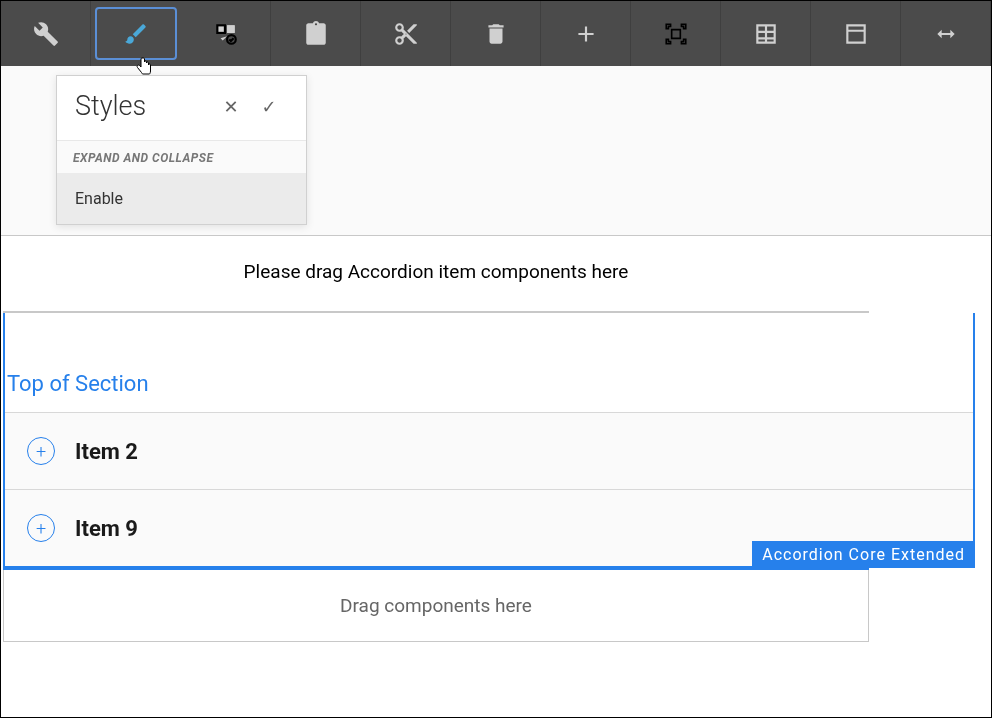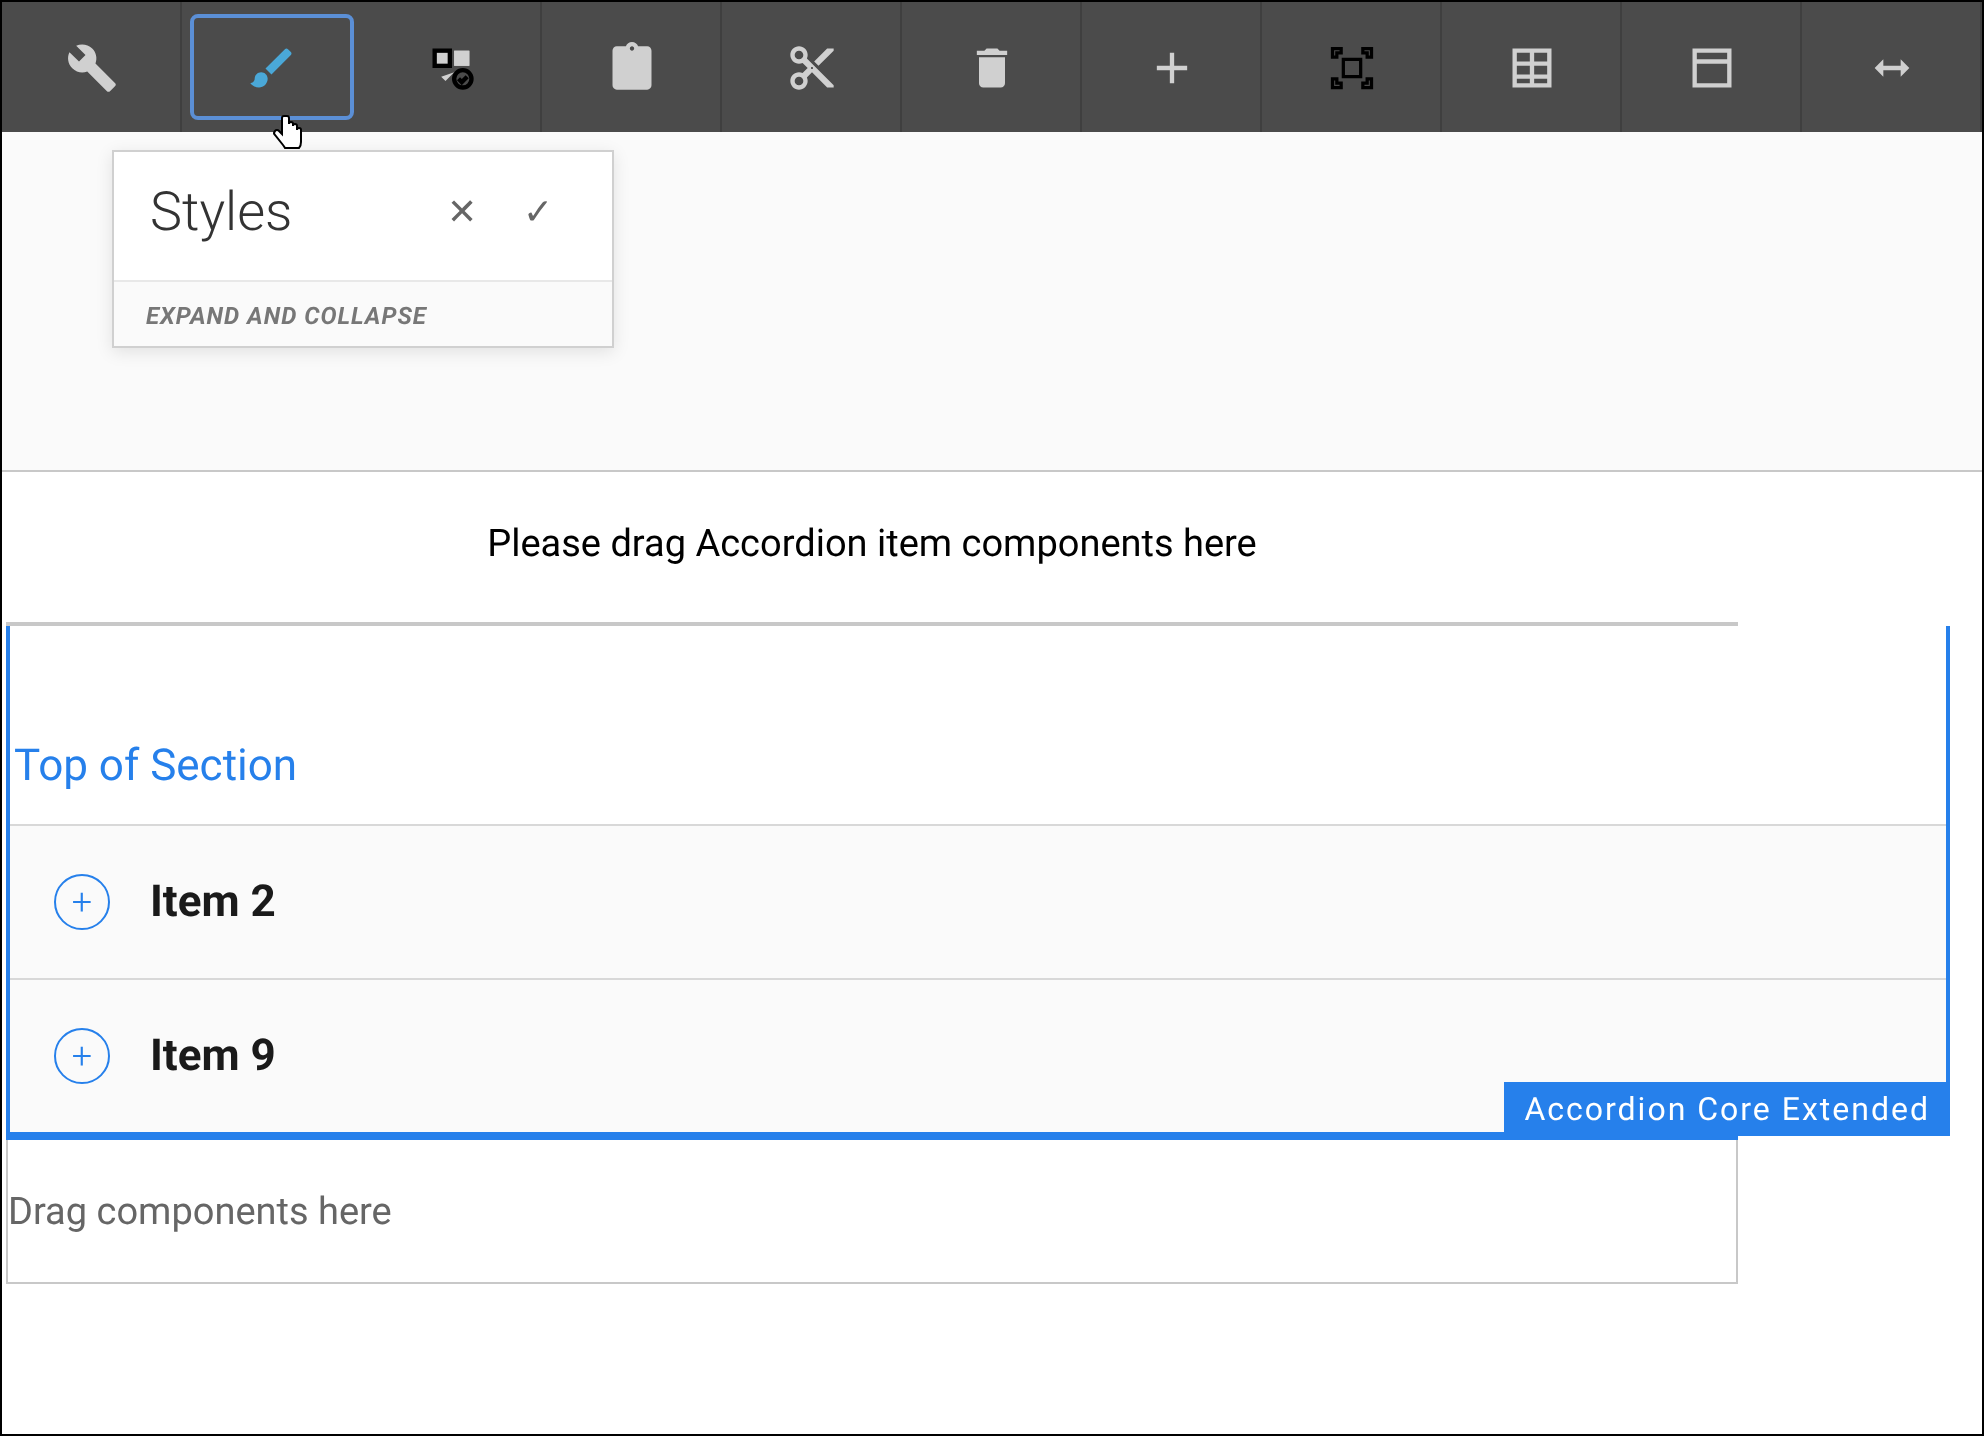--- a/index.html
+++ b/index.html
@@ -165,21 +165,21 @@
     }
     .section-bottom-border {
       height: 4px;
       background: #2680eb;
       width: 866px;
       margin-left: 2px;
     }
     .drop-generic {
       width: 866px;
       margin-left: 2px;
-      text-align: left;
+      text-align: center;
       padding: 24px 0;
       font-size: 19px;
       color: #666;
       border: 1px solid #c8c8c8;
       border-top: none;
       margin-top: 0;
     }
   </style>
 </head>
 <body>
@@ -256,20 +256,21 @@
   <div class="styles-header">
     <div class="styles-title">Styles</div>
     <div class="styles-close">
       <span>✕</span>
     </div>
     <div class="styles-check">
       <span>✓</span>
     </div>
   </div>
   <div class="styles-section-header">EXPAND AND COLLAPSE</div>
+  <div class="styles-option">Enable</div>
 </div>
 
 <div class="content-area">
   <div class="empty-band"></div>
   <div class="drop-accordion">Please drag Accordion item components here</div>
 
   <div class="section-wrap">
     <div class="section-title">Top of Section</div>
     <div class="accordion-item">
       <div class="expand-icon">+</div>

